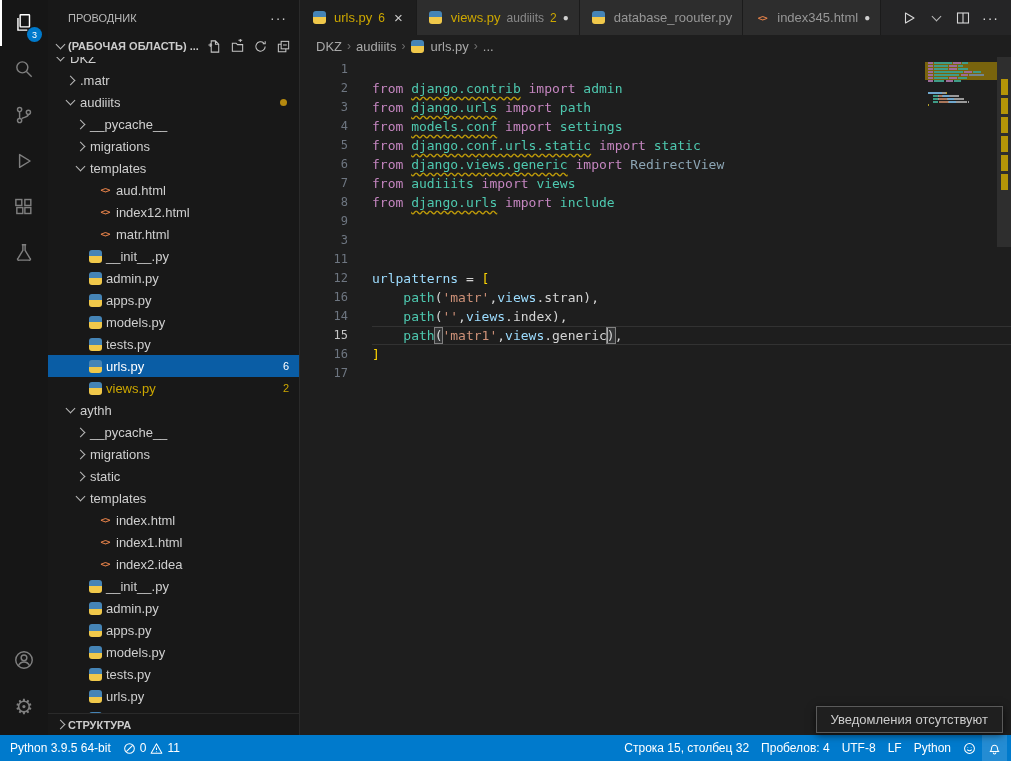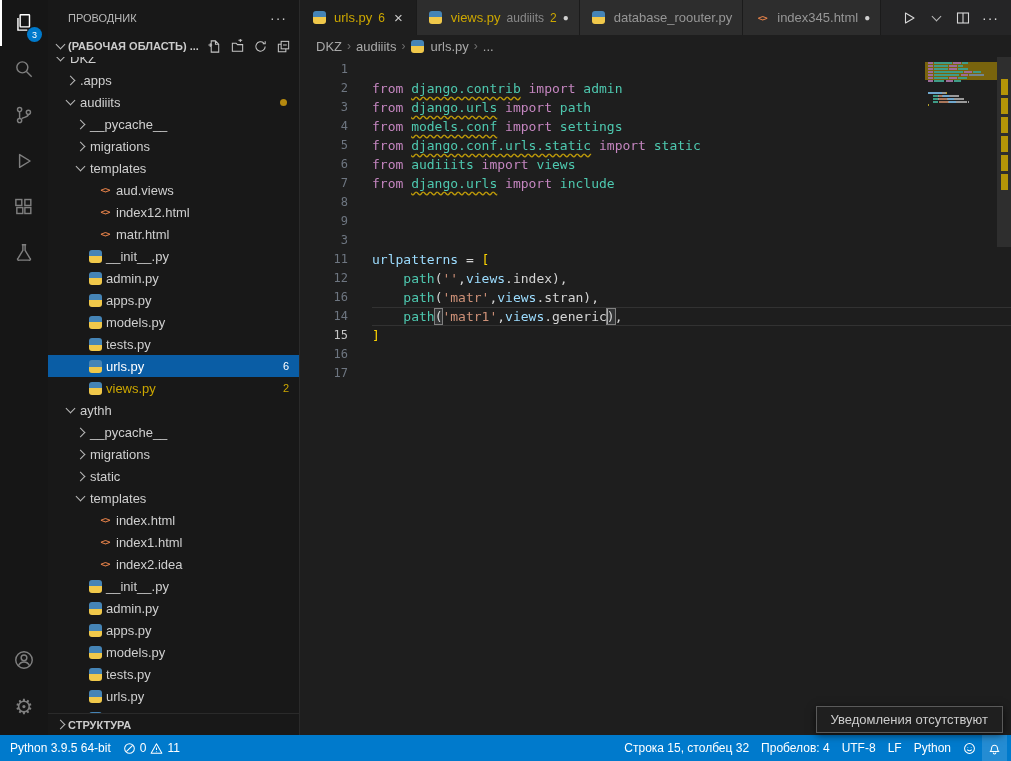--- a/index.html
+++ b/index.html
@@ -200,21 +200,21 @@
           <span class="chev-box">
             <span class="chev down"></span>
           </span>
           <span class="tlabel">DKZ</span>
           <span class="spacer"></span>
         </div>
         <div class="tree-row" style="padding-left: 14px;">
           <span class="chev-box">
             <span class="chev right"></span>
           </span>
-          <span class="tlabel">.apps</span>
+          <span class="tlabel">.matr</span>
           <span class="spacer"></span>
         </div>
         <div class="tree-row" style="padding-left: 14px;">
           <span class="chev-box">
             <span class="chev down"></span>
           </span>
           <span class="tlabel">audiiits</span>
           <span class="spacer"></span>
           <span class="treedot"></span>
         </div>
@@ -236,21 +236,21 @@
           <span class="chev-box">
             <span class="chev down"></span>
           </span>
           <span class="tlabel">templates</span>
           <span class="spacer"></span>
         </div>
         <div class="tree-row" style="padding-left: 48px;">
           <span class="fiwrap">
             <span class="fi htm">&lt;&gt;</span>
           </span>
-          <span class="tlabel">aud.views</span>
+          <span class="tlabel">aud.html</span>
           <span class="spacer"></span>
         </div>
         <div class="tree-row" style="padding-left: 48px;">
           <span class="fiwrap">
             <span class="fi htm">&lt;&gt;</span>
           </span>
           <span class="tlabel">index12.html</span>
           <span class="spacer"></span>
         </div>
         <div class="tree-row" style="padding-left: 48px;">
@@ -504,28 +504,29 @@
           <div class="ln act">15</div>
           <div class="ln">16</div>
           <div class="ln">17</div>
         </div>
       <div class="code">
           <div class="cl"></div>
           <div class="cl"><span class="tk-kw">from</span><span class="tk-pl"> </span><span class="tk-modw">django.contrib</span><span class="tk-pl"> </span><span class="tk-kw">import</span><span class="tk-pl"> </span><span class="tk-mod">admin</span></div>
           <div class="cl"><span class="tk-kw">from</span><span class="tk-pl"> </span><span class="tk-modw">django.urls</span><span class="tk-pl"> </span><span class="tk-kw">import</span><span class="tk-pl"> </span><span class="tk-mod">path</span></div>
           <div class="cl"><span class="tk-kw">from</span><span class="tk-pl"> </span><span class="tk-modw">models.conf</span><span class="tk-pl"> </span><span class="tk-kw">import</span><span class="tk-pl"> </span><span class="tk-mod">settings</span></div>
           <div class="cl"><span class="tk-kw">from</span><span class="tk-pl"> </span><span class="tk-modw">django.conf.urls.static</span><span class="tk-pl"> </span><span class="tk-kw">import</span><span class="tk-pl"> </span><span class="tk-mod">static</span></div>
+          <div class="cl"><span class="tk-kw">from</span><span class="tk-pl"> </span><span class="tk-modw">django.views.generic</span><span class="tk-pl"> </span><span class="tk-kw">import</span><span class="tk-pl"> </span><span class="tk-cls">RedirectView</span></div>
           <div class="cl"><span class="tk-kw">from</span><span class="tk-pl"> </span><span class="tk-mod">audiiits</span><span class="tk-pl"> </span><span class="tk-kw">import</span><span class="tk-pl"> </span><span class="tk-mod">views</span></div>
           <div class="cl"><span class="tk-kw">from</span><span class="tk-pl"> </span><span class="tk-modw">django.urls</span><span class="tk-pl"> </span><span class="tk-kw">import</span><span class="tk-pl"> </span><span class="tk-mod">include</span></div>
           <div class="cl"></div>
           <div class="cl"></div>
           <div class="cl"></div>
           <div class="cl"><span class="tk-var">urlpatterns</span><span class="tk-pl"> = </span><span class="tk-brk">[</span></div>
+          <div class="cl"><span class="tk-pl">    </span><span class="tk-fn">path</span><span class="tk-pl">(</span><span class="tk-str">'matr'</span><span class="tk-pl">,</span><span class="tk-var">views</span><span class="tk-pl">.</span><span class="tk-attr">stran</span><span class="tk-pl">),</span></div>
           <div class="cl"><span class="tk-pl">    </span><span class="tk-fn">path</span><span class="tk-pl">(</span><span class="tk-str">''</span><span class="tk-pl">,</span><span class="tk-var">views</span><span class="tk-pl">.</span><span class="tk-attr">index</span><span class="tk-pl">),</span></div>
-          <div class="cl"><span class="tk-pl">    </span><span class="tk-fn">path</span><span class="tk-pl">(</span><span class="tk-str">'matr'</span><span class="tk-pl">,</span><span class="tk-var">views</span><span class="tk-pl">.</span><span class="tk-attr">stran</span><span class="tk-pl">),</span></div>
           <div class="cl cur"><span class="tk-pl">    </span><span class="tk-fn">path</span><span class="tk-match">(</span><span class="tk-str">'matr1'</span><span class="tk-pl">,</span><span class="tk-var">views</span><span class="tk-pl">.</span><span class="tk-attr">generic</span><span class="cursor"></span><span class="tk-match">)</span><span class="tk-pl">,</span></div>
           <div class="cl"><span class="tk-brk">]</span></div>
           <div class="cl"></div>
         </div>
       <div class="minimap">
           <div class="mrow"></div>
           <div class="mrow mwarn"><span class="mb mb-kw" style="width: 5px;"></span><span class="mb mb-sp" style="width: 1.25px;"></span><span class="mb mb-modw" style="width: 17.5px;"></span><span class="mb mb-sp" style="width: 1.25px;"></span><span class="mb mb-kw" style="width: 7.5px;"></span><span class="mb mb-sp" style="width: 1.25px;"></span><span class="mb mb-mod" style="width: 6.25px;"></span></div>
           <div class="mrow mwarn"><span class="mb mb-kw" style="width: 5px;"></span><span class="mb mb-sp" style="width: 1.25px;"></span><span class="mb mb-modw" style="width: 13.75px;"></span><span class="mb mb-sp" style="width: 1.25px;"></span><span class="mb mb-kw" style="width: 7.5px;"></span><span class="mb mb-sp" style="width: 1.25px;"></span><span class="mb mb-mod" style="width: 5px;"></span></div>
           <div class="mrow mwarn"><span class="mb mb-kw" style="width: 5px;"></span><span class="mb mb-sp" style="width: 1.25px;"></span><span class="mb mb-modw" style="width: 13.75px;"></span><span class="mb mb-sp" style="width: 1.25px;"></span><span class="mb mb-kw" style="width: 7.5px;"></span><span class="mb mb-sp" style="width: 1.25px;"></span><span class="mb mb-mod" style="width: 10px;"></span></div>
           <div class="mrow mwarn"><span class="mb mb-kw" style="width: 5px;"></span><span class="mb mb-sp" style="width: 1.25px;"></span><span class="mb mb-modw" style="width: 28.75px;"></span><span class="mb mb-sp" style="width: 1.25px;"></span><span class="mb mb-kw" style="width: 7.5px;"></span><span class="mb mb-sp" style="width: 1.25px;"></span><span class="mb mb-mod" style="width: 7.5px;"></span></div>

